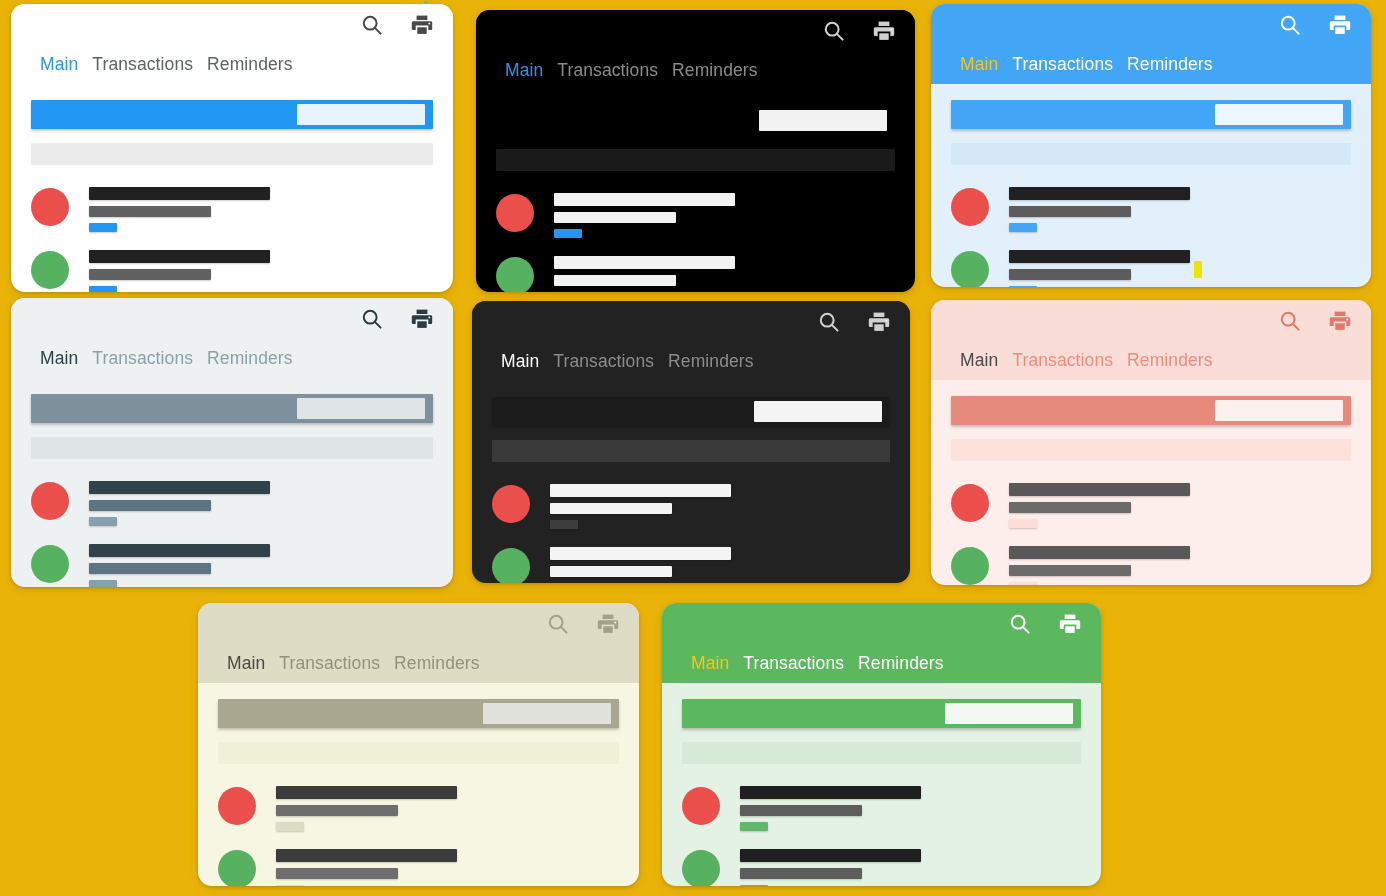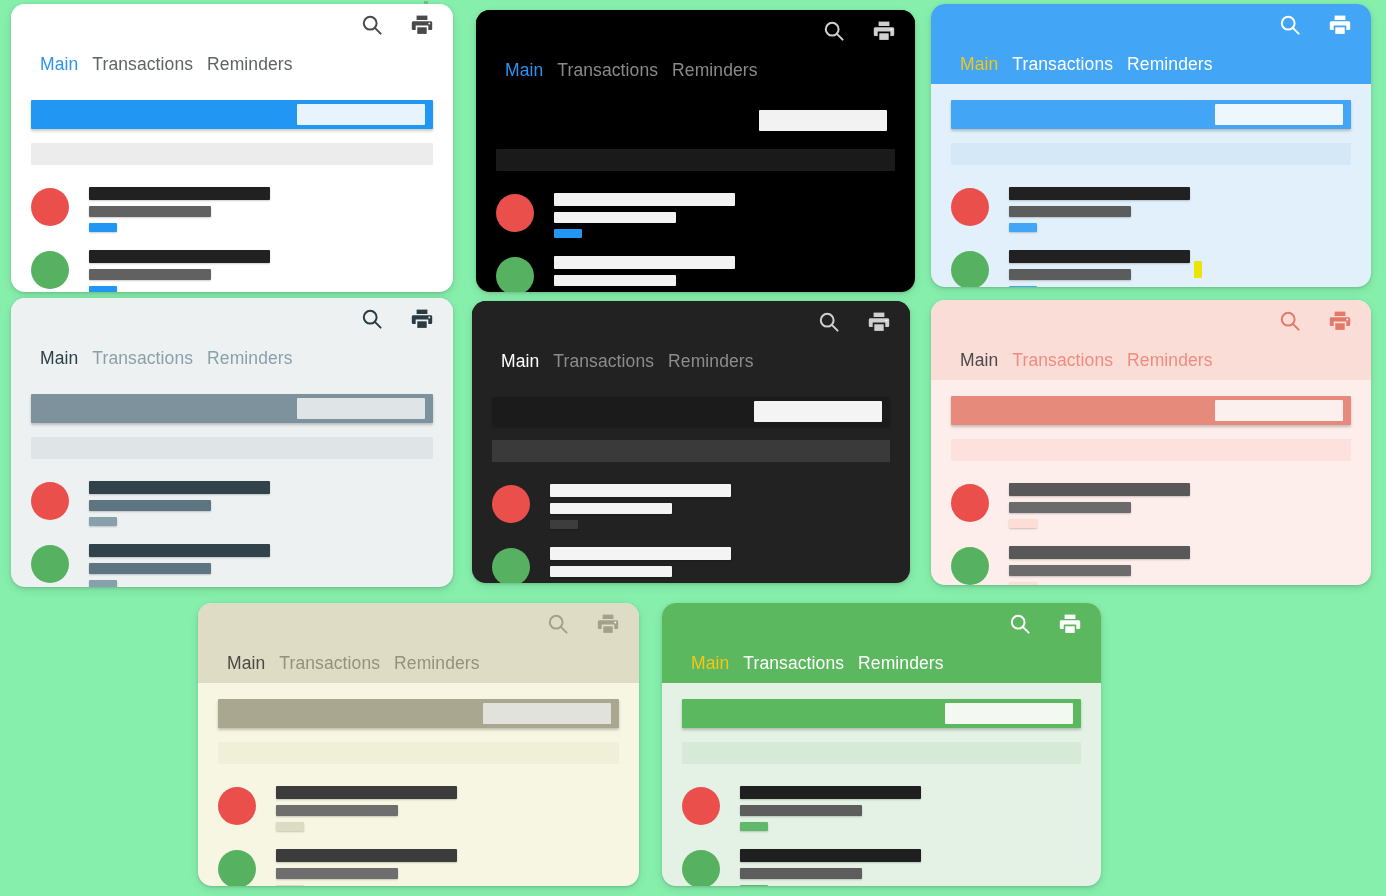--- a/index.html
+++ b/index.html
@@ -9,21 +9,21 @@
     height: 896px;
     background: #ffffff;
     font-family: "Liberation Sans", sans-serif;
     overflow: hidden;
   }
 
   #stage {
     position: relative;
     width: 1386px;
     height: 896px;
-    background: #86efac;
+    background: #eab308;
   }
 
   
   .card {
     position: absolute;
     border-radius: 14px;
     overflow: hidden;
     box-shadow: 0 1px 3px rgba(0,0,0,0.14), 0 3px 10px rgba(0,0,0,0.10);
   }
 

